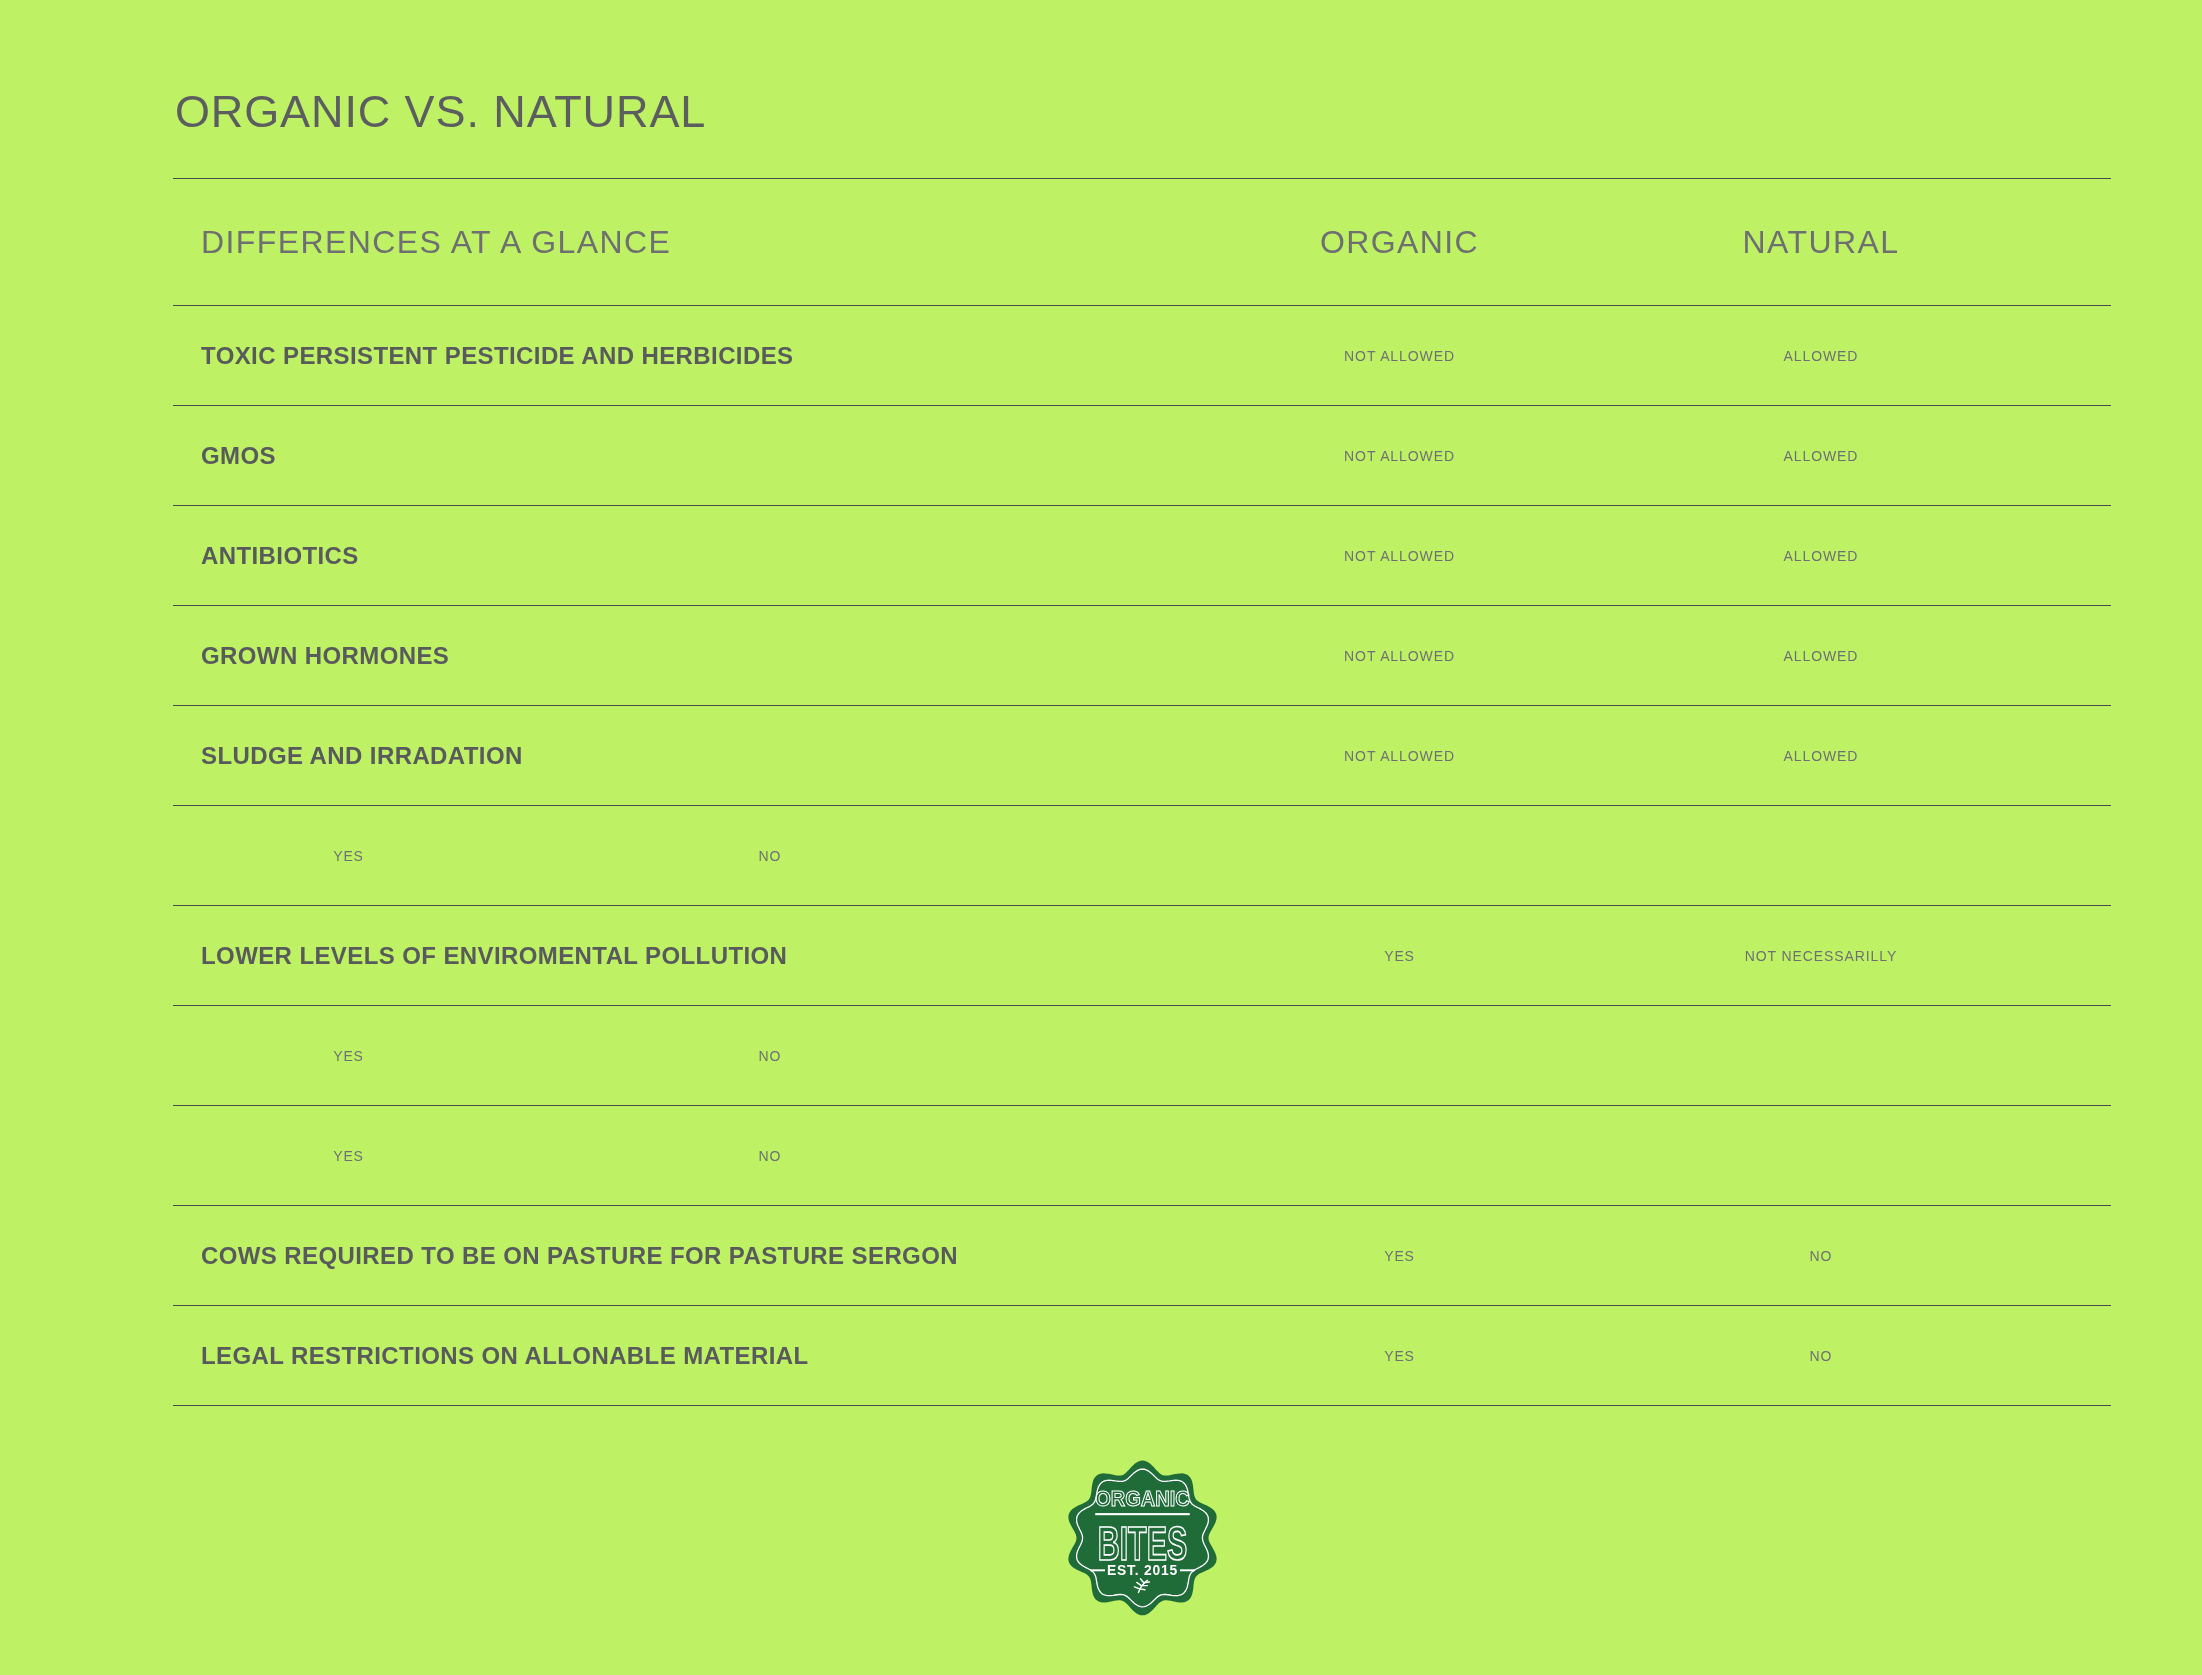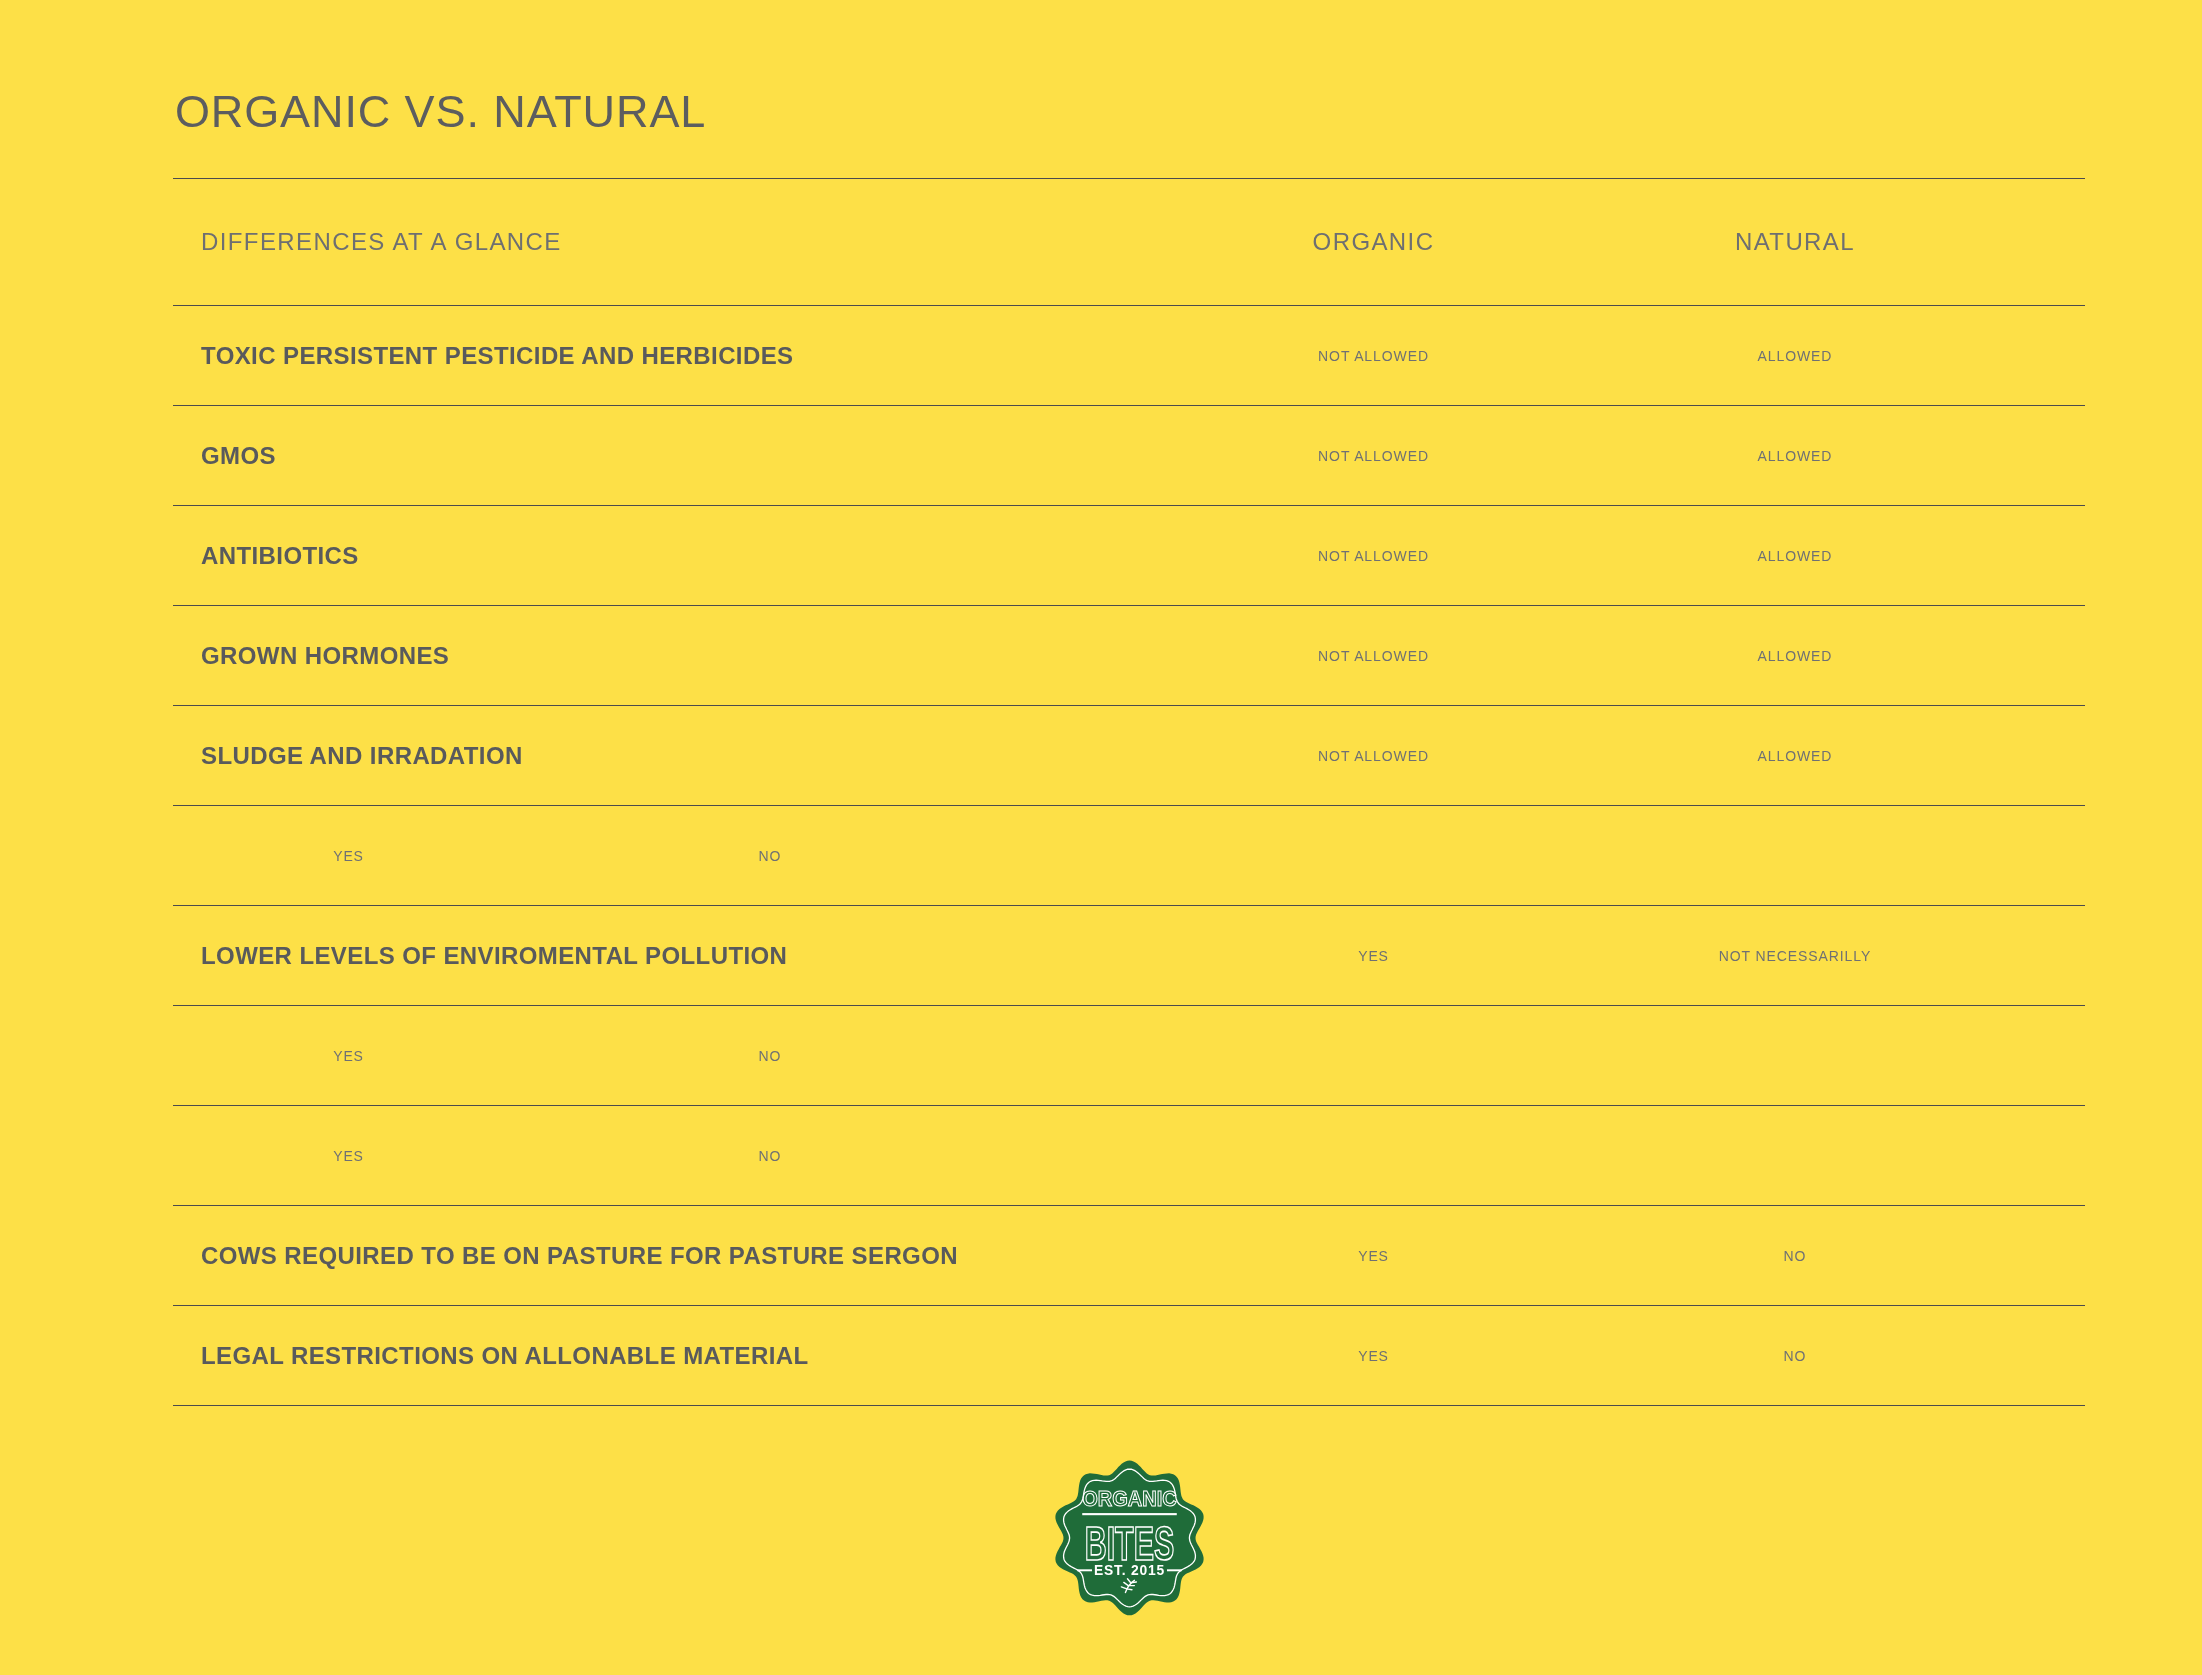--- a/index.html
+++ b/index.html
@@ -1,23 +1,23 @@
 <!DOCTYPE html>
 <html style="font-size:15px"><head>
 <meta charset="utf-8">
 <style>
   html,body { margin:0; padding:0; background:#ffffff; }
   .page {
     position:relative;
     width:2203px; height:1675px;
-    background:#fde047;
+    background:#bef264;
     font-family:"Liberation Sans", sans-serif;
     overflow:hidden;
     box-sizing:border-box;
-    padding:89px 118px 0 173px;
+    padding:89px 92px 0 173px;
   }
   .title {
     margin:0 0 0 1.9px;
     font-size:45px; font-weight:400;
     letter-spacing:0.9px;
     color:#5c5d5f;
     line-height:1.0;
   }
   .table { margin-top:44px; }
   .trow {
@@ -29,21 +29,21 @@
   .thead {
     height:128px;
     border-top:1.9px solid #4b4b4d;
   }
   .tbody-row { height:100px; }
   .cell { box-sizing:border-box; }
   .c-label  { flex:1; padding-left:28px; text-align:left; }
   .c-organic{ width:351px; text-align:center; }
   .c-natural{ width:492px; text-align:center; }
   .head-text {
-    font-size:24px; font-weight:400;
+    font-size:32px; font-weight:400;
     letter-spacing:1.4px; color:#6e6f71;
   }
   .row-label {
     font-size:24px; font-weight:700;
     letter-spacing:0.4px; color:#595a5c;
   }
   .row-value {
     font-size:14px; font-weight:400;
     letter-spacing:0.9px; color:#6f7073;
   }

